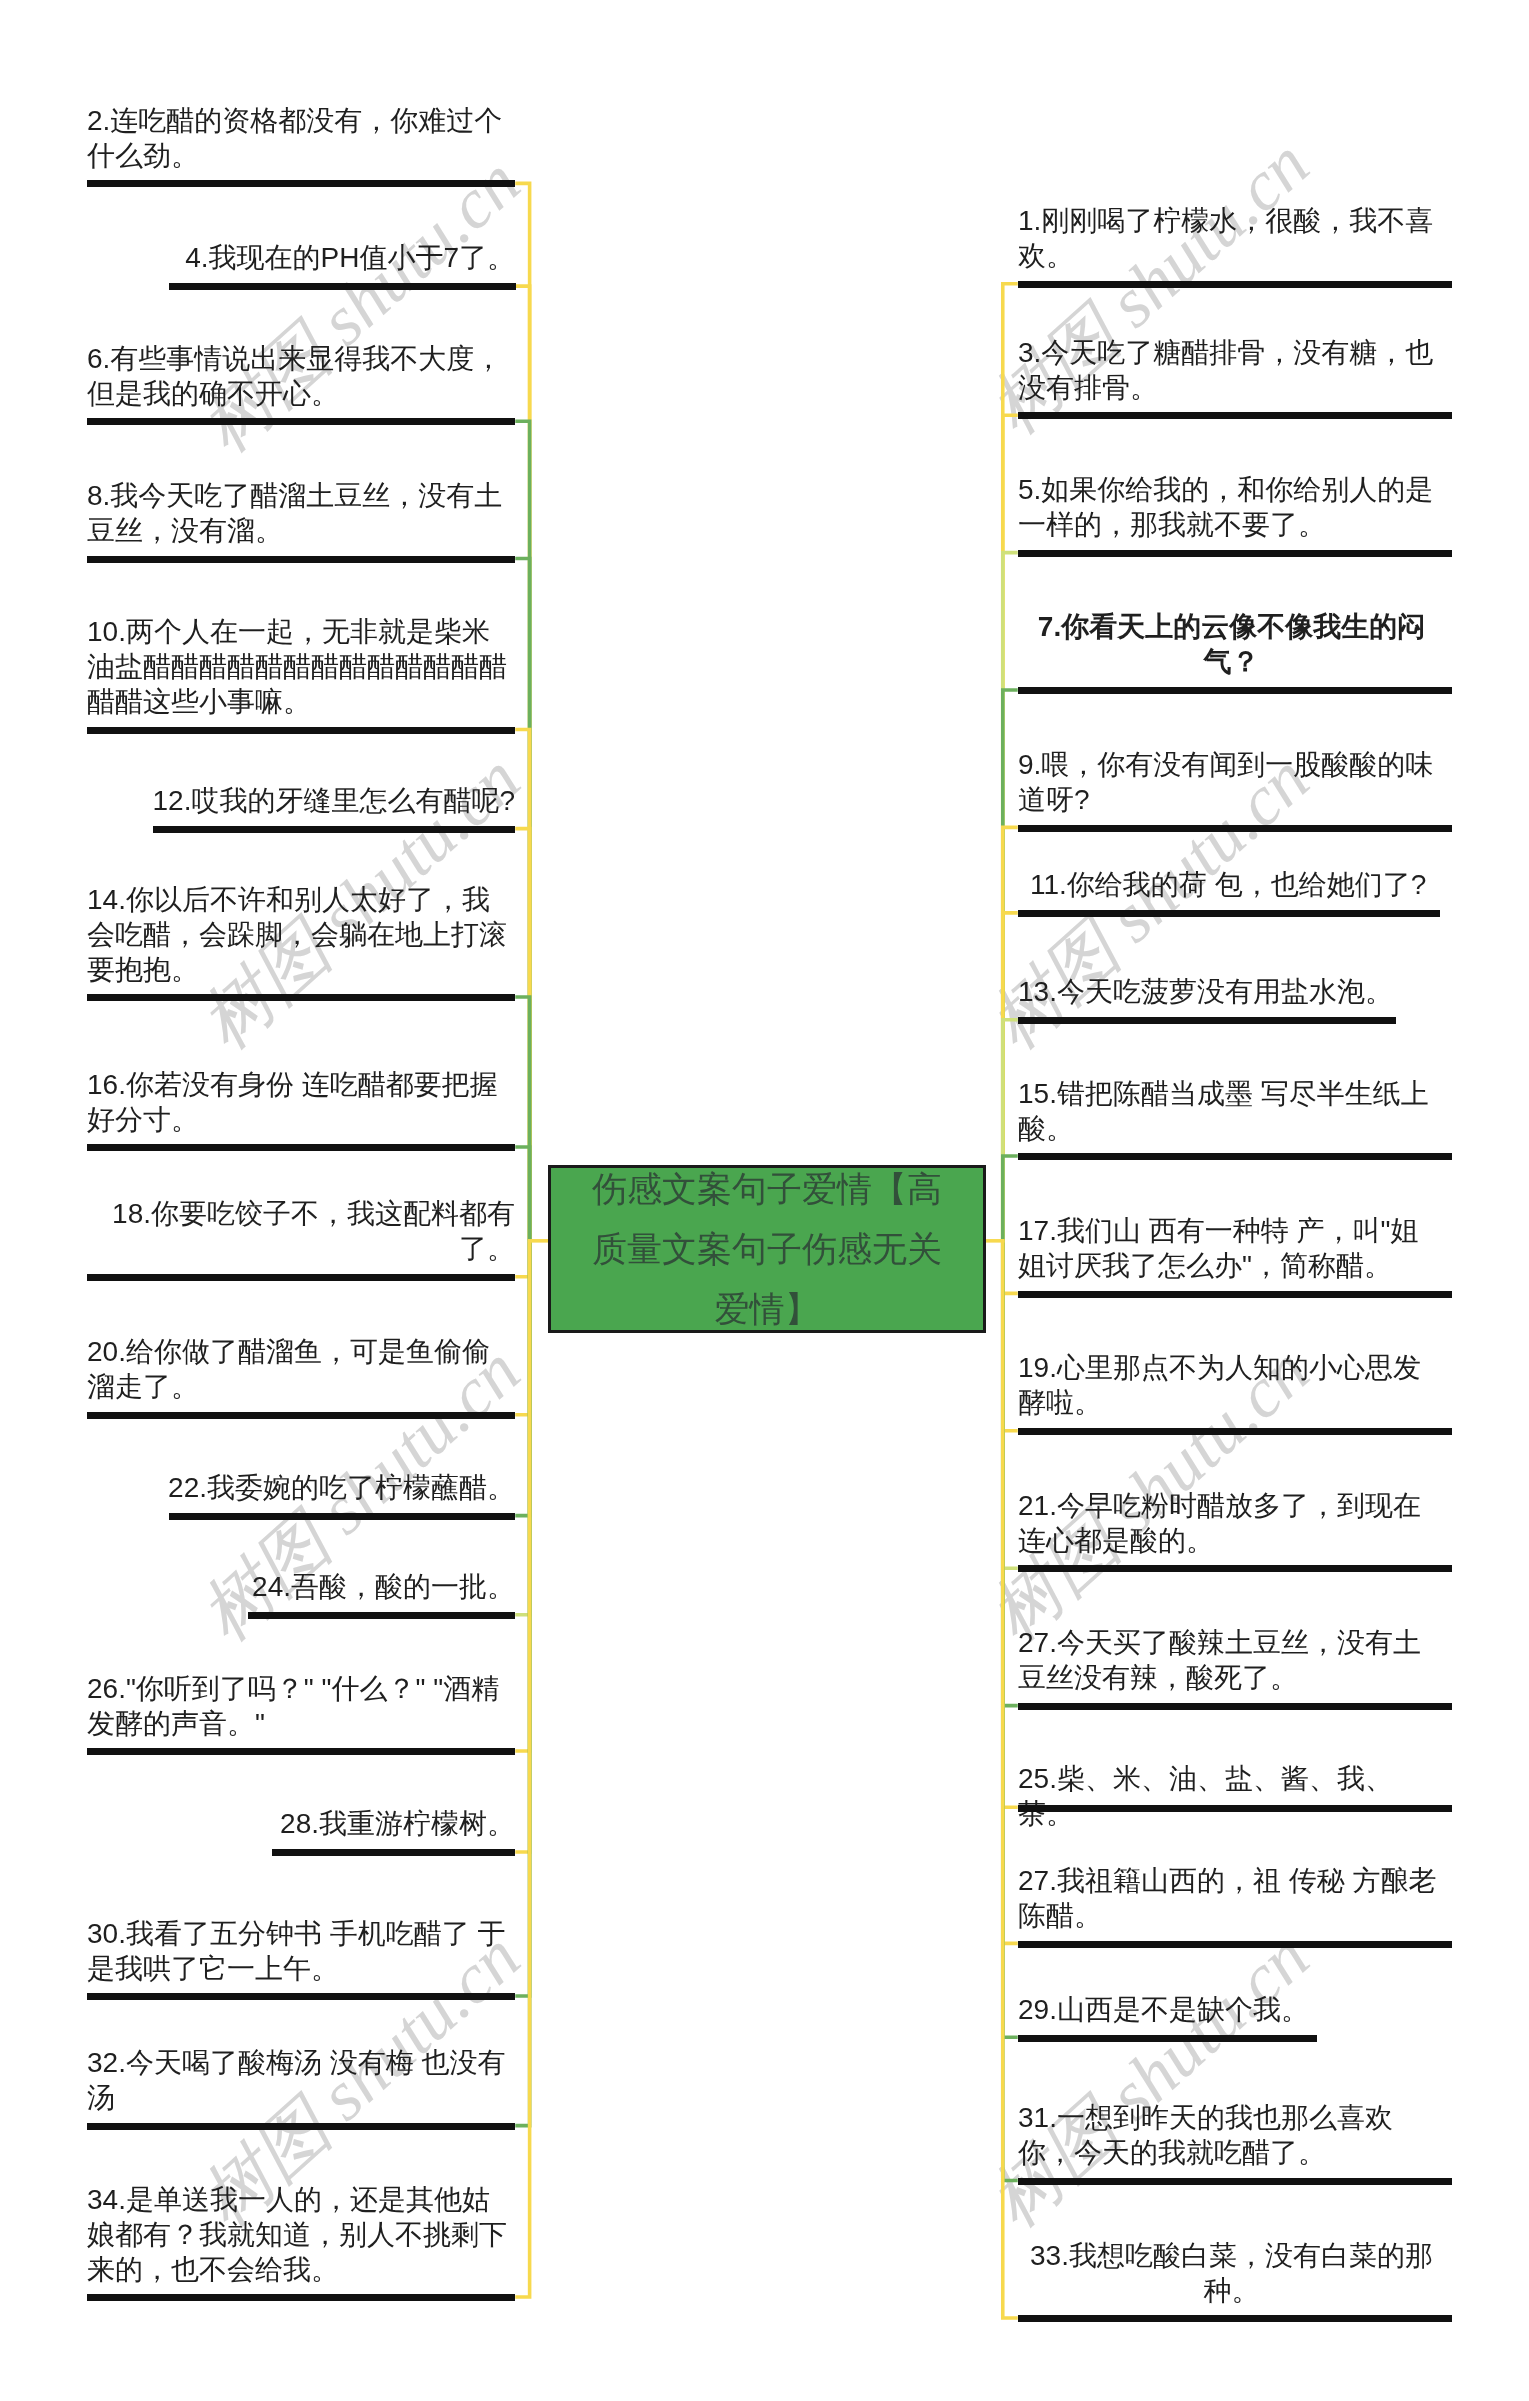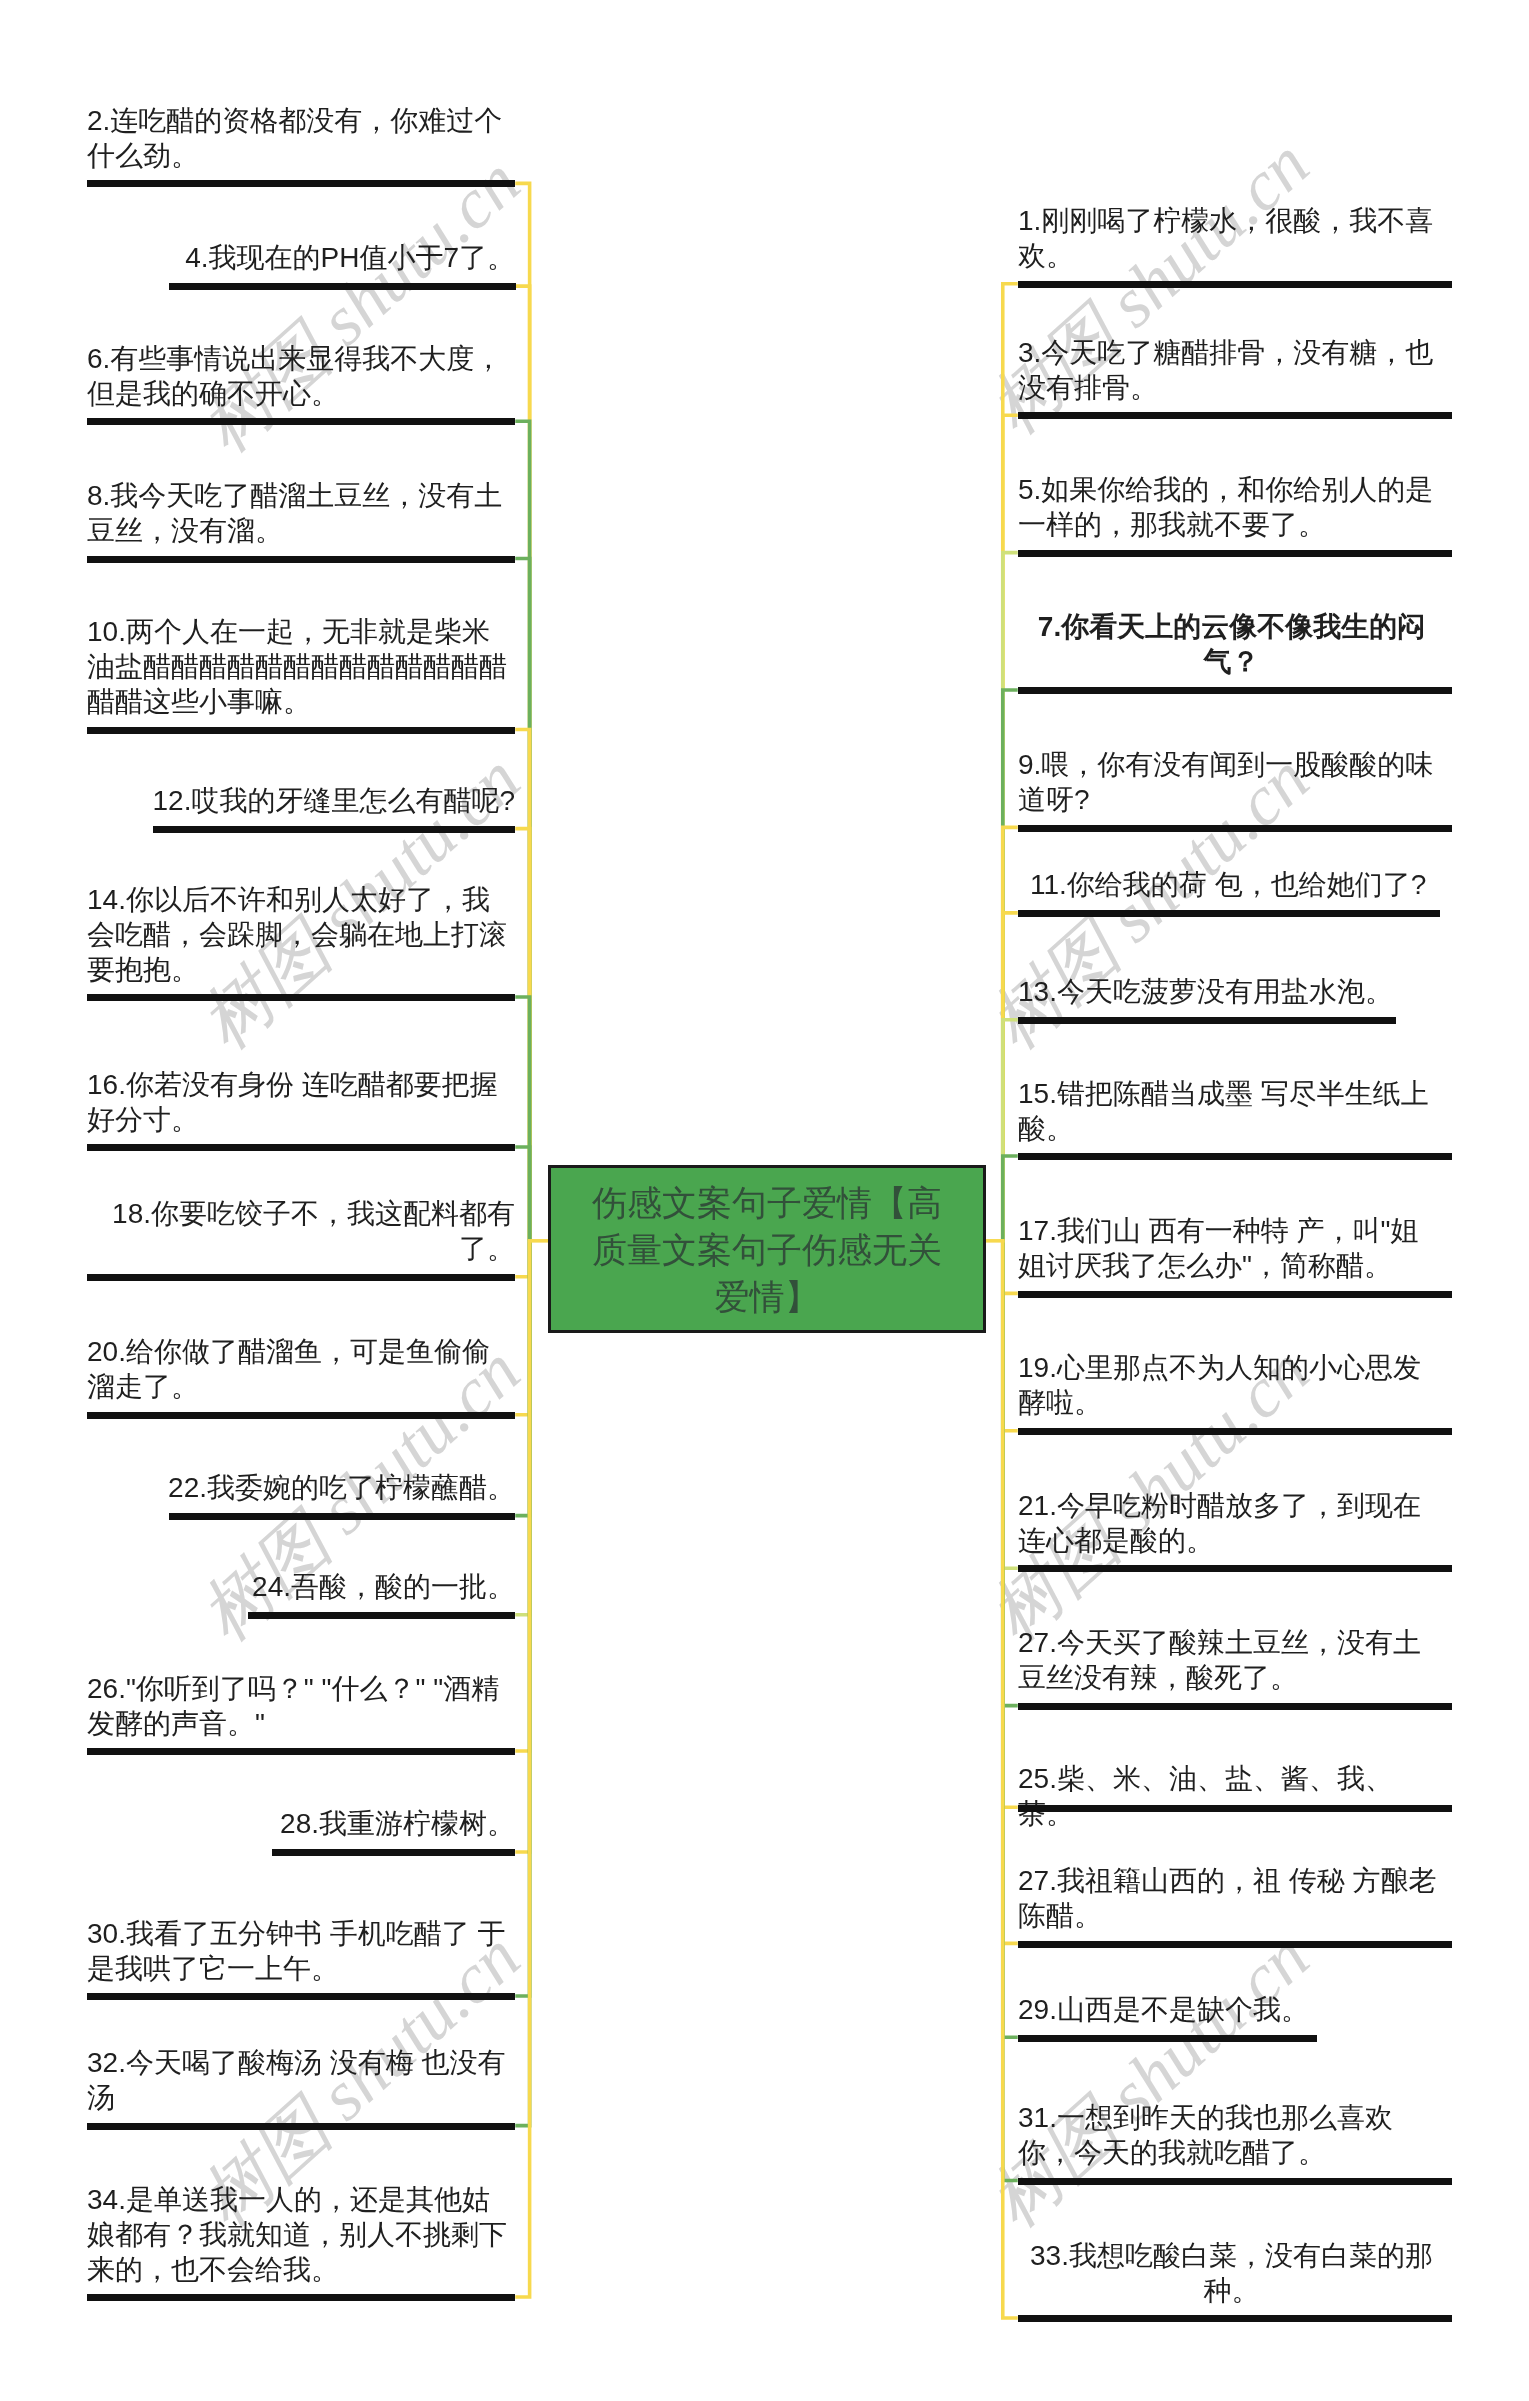--- a/index.html
+++ b/index.html
@@ -23,21 +23,21 @@
   }
   .quote-underline {
     position:absolute; z-index:3; height:6.6px; background:#111111;
   }
   #central-topic {
     position:absolute; z-index:4;
     box-sizing:border-box;
     display:flex; align-items:center; justify-content:center;
     text-align:center;
     padding:12px 27.5px;
-    font-size:35px; line-height:47px; color:#32503a; font-weight:400;
+    font-size:35px; line-height:60px; color:#32503a; font-weight:400;
   }
 </style>
 </head>
 <body>
 
 <div id="watermark-layer">
     <div class="watermark" style="left: 161px; top: 257px; color: rgb(203, 203, 203);">树图 shutu.cn</div>
     <div class="watermark" style="left: 950px; top: 239px; color: rgb(203, 203, 203);">树图 shutu.cn</div>
     <div class="watermark" style="left: 161px; top: 854px; color: rgb(203, 203, 203);">树图 shutu.cn</div>
     <div class="watermark" style="left: 950px; top: 854px; color: rgb(203, 203, 203);">树图 shutu.cn</div>

